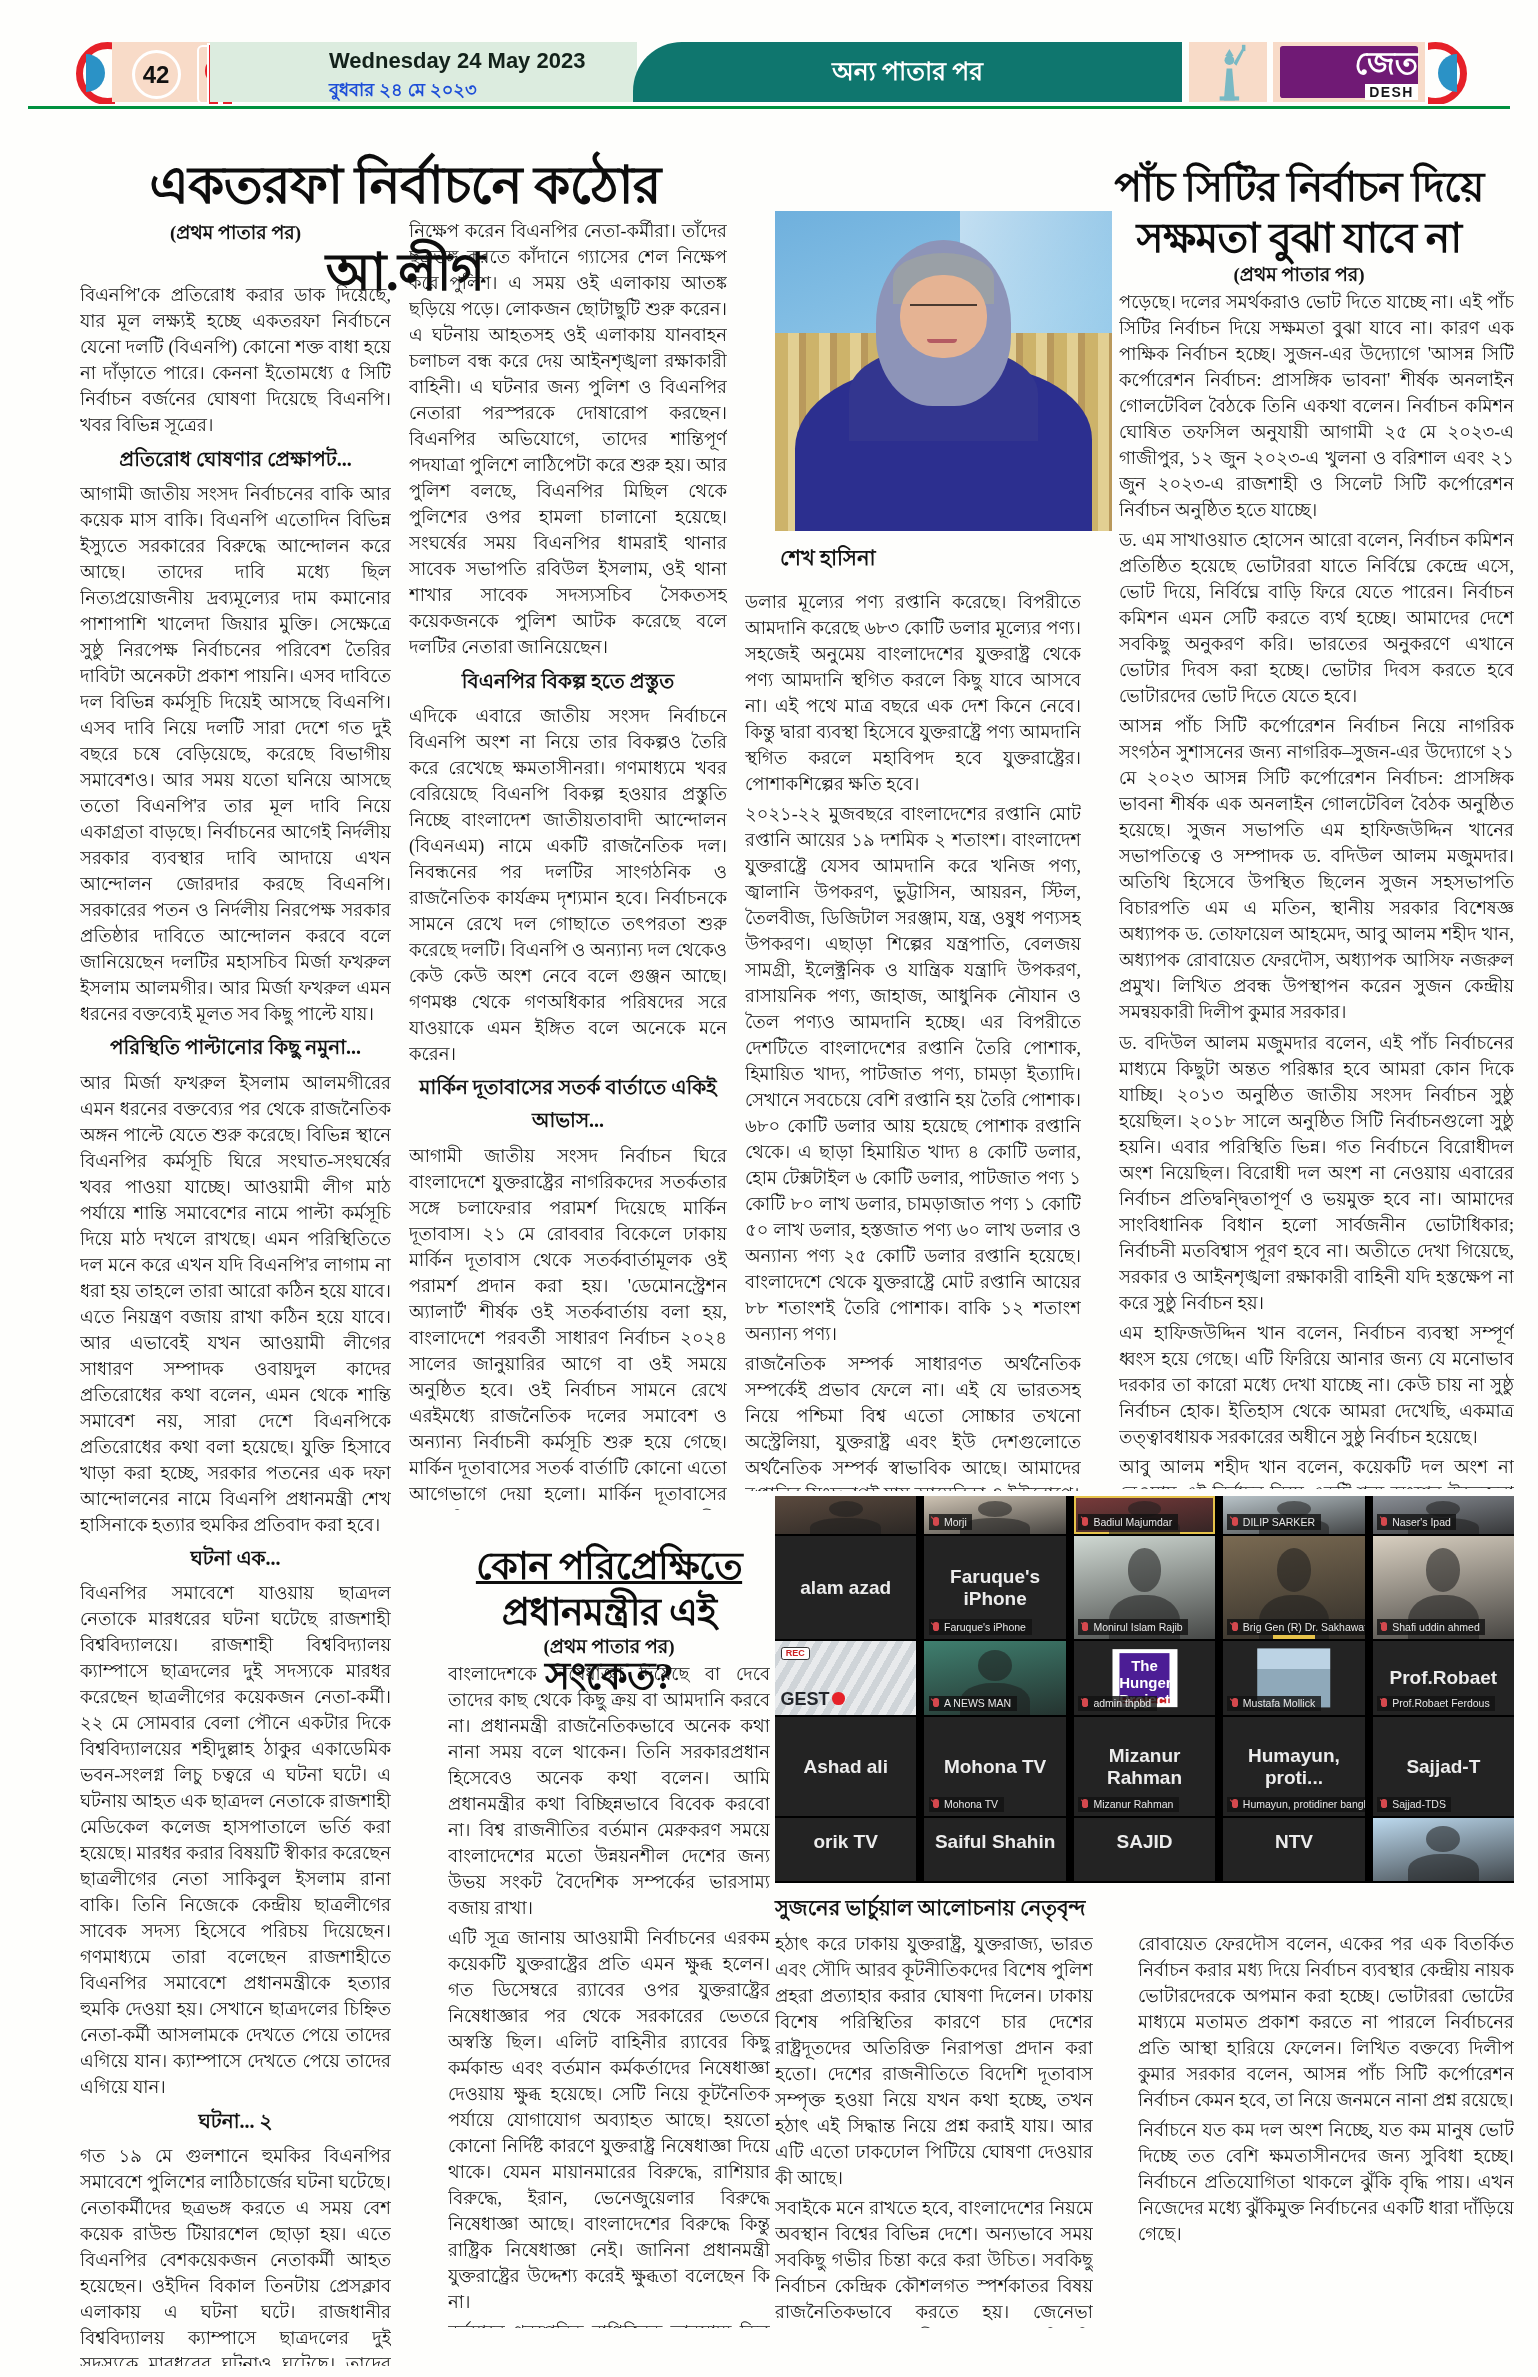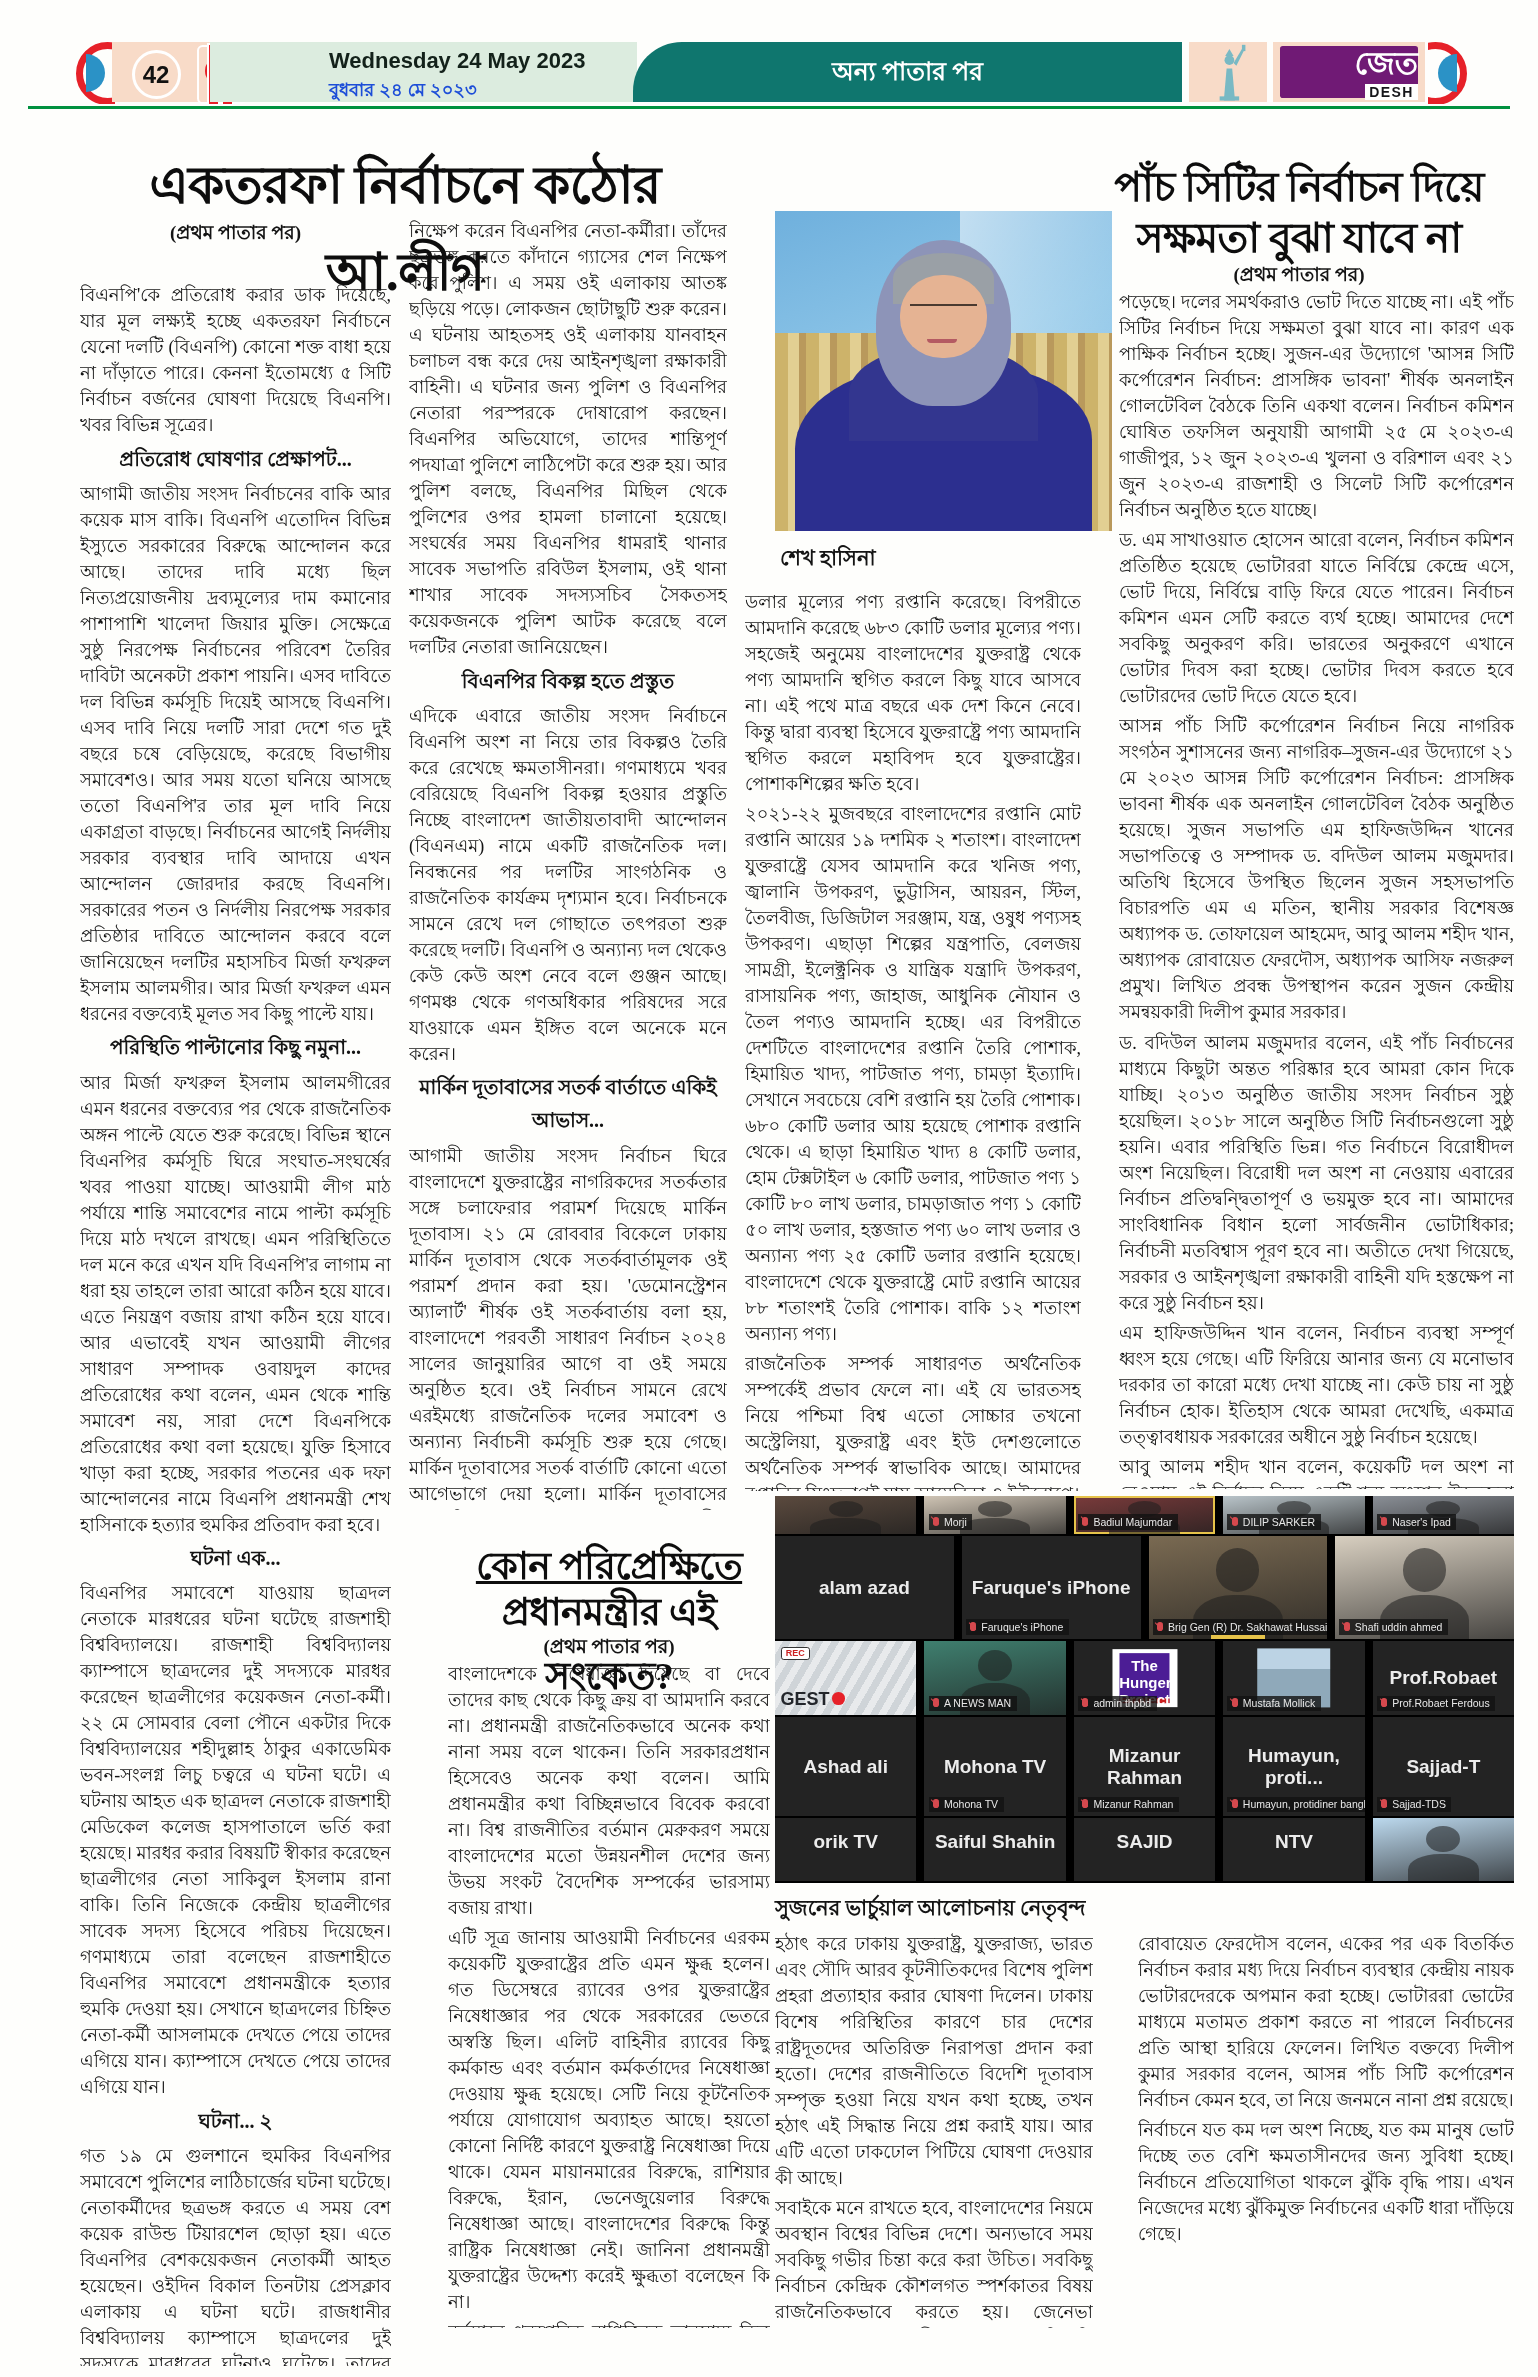--- a/index.html
+++ b/index.html
@@ -232,20 +232,25 @@
       </div>
     </div>
     <div class="grow" style="height: 103px;">
       <div class="tile">
         <div class="bigname">alam azad</div>
       </div>
       <div class="tile">
         <div class="bigname">Faruque's iPhone</div>
         <div class="chip"><span class="mic"></span>Faruque's iPhone</div>
       </div>
+      <div class="tile" style="background: linear-gradient(170deg, rgb(207, 216, 210) 0%, rgb(29, 29, 29) 130%);">
+        <div class="ph-head"></div>
+        <div class="ph-body"></div>
+        <div class="chip"><span class="mic"></span>Monirul Islam Rajib</div>
+      </div>
       <div class="tile" style="background: linear-gradient(170deg, rgb(122, 106, 82) 0%, rgb(29, 29, 29) 130%);">
         <div class="ph-head"></div>
         <div class="ph-body"></div>
         <div class="ybar"></div>
         <div class="chip"><span class="mic"></span>Brig Gen (R) Dr. Sakhawat Hussain</div>
       </div>
       <div class="tile" style="background: linear-gradient(170deg, rgb(216, 207, 192) 0%, rgb(29, 29, 29) 130%);">
         <div class="ph-head"></div>
         <div class="ph-body"></div>
         <div class="chip"><span class="mic"></span>Shafi uddin ahmed</div>

